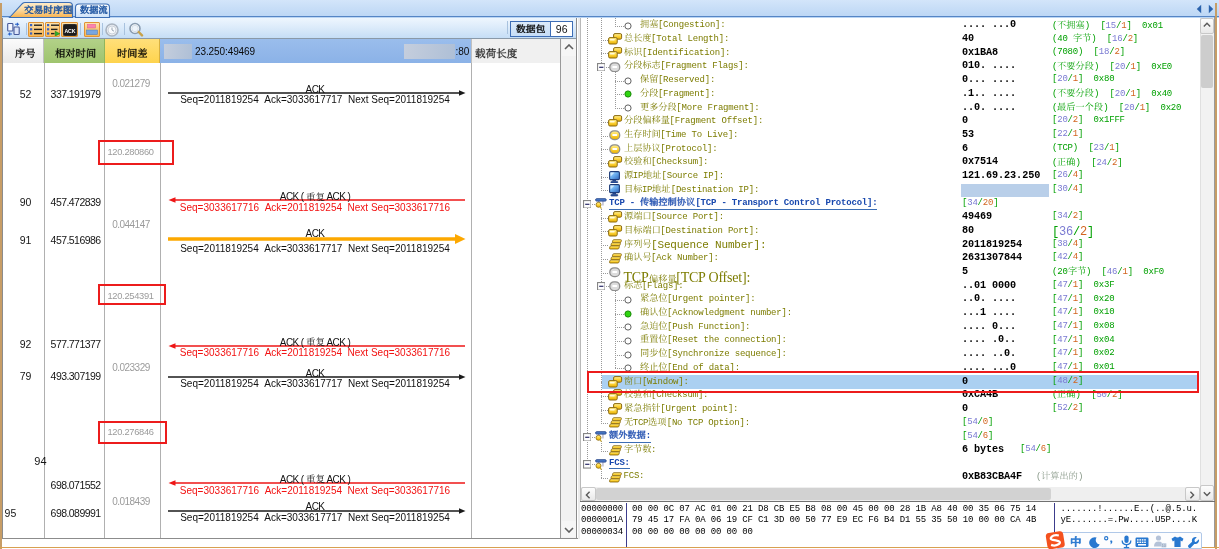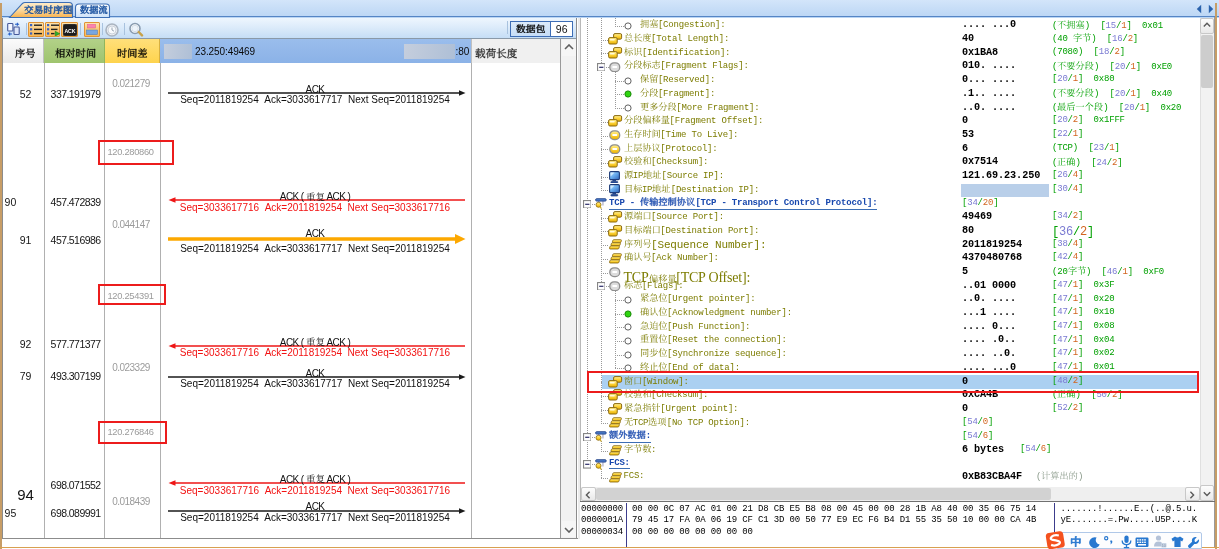--- a/index.html
+++ b/index.html
@@ -258,29 +258,29 @@
     <path d="M1 5 L5 1 L9 5" fill="none" stroke="#606060" stroke-width="1.6"></path>
   </svg>
 <div class="a" style="left:561.5px;top:520.8px;width:14.5px;height:16.5px;background:#f6f6f6"></div>
 <svg class="a" style="left:564px;top:526px" width="10" height="7" viewBox="0 0 10 7">
     <path d="M1 2 L5 6 L9 2" fill="none" stroke="#606060" stroke-width="1.6"></path>
   </svg>
 <div class="a" style="left:577.5px;top:17.5px;width:2.5px;height:521px;background:#ececec"></div>
 <div class="a" style="left:579.8px;top:17.5px;width:1.2px;height:521px;background:#b9b9b9"></div>
 <div class="a" style="left:4.6px;top:88.1px;width:42px;text-align:center;font-size:10.5px;color:#151515">52</div>
 <div class="a" style="left:48.6px;top:88.1px;width:54px;text-align:center;font-size:10.5px;letter-spacing:-0.55px;color:#151515">337.191979</div>
-<div class="a" style="left:4.6px;top:195.8px;width:42px;text-align:left;font-size:10.5px;color:#151515">90</div>
+<div class="a" style="left:4.6px;top:195.8px;width:42px;text-align:center;font-size:10.5px;color:#151515">90</div>
 <div class="a" style="left:48.6px;top:195.8px;width:54px;text-align:center;font-size:10.5px;letter-spacing:-0.55px;color:#151515">457.472839</div>
 <div class="a" style="left:4.6px;top:234.3px;width:42px;text-align:center;font-size:10.5px;color:#151515">91</div>
 <div class="a" style="left:48.6px;top:234.3px;width:54px;text-align:center;font-size:10.5px;letter-spacing:-0.55px;color:#151515">457.516986</div>
 <div class="a" style="left:4.6px;top:338.0px;width:42px;text-align:center;font-size:10.5px;color:#151515">92</div>
 <div class="a" style="left:48.6px;top:338.0px;width:54px;text-align:center;font-size:10.5px;letter-spacing:-0.55px;color:#151515">577.771377</div>
 <div class="a" style="left:4.6px;top:369.5px;width:42px;text-align:center;font-size:10.5px;color:#151515">79</div>
 <div class="a" style="left:48.6px;top:369.5px;width:54px;text-align:center;font-size:10.5px;letter-spacing:-0.55px;color:#151515">493.307199</div>
-<div class="a" style="left:4.6px;top:486px;width:42px;text-align:center;font-size:15px;color:#151515">94</div>
+<div class="a" style="left:4.6px;top:455px;width:42px;text-align:right;font-size:11px;color:#151515">94</div>
 <div class="a" style="left:48.6px;top:479.0px;width:54px;text-align:center;font-size:10.5px;letter-spacing:-0.55px;color:#151515">698.071552</div>
 <div class="a" style="left:4.6px;top:507.1px;width:42px;font-size:10.5px;color:#151515">95</div>
 <div class="a" style="left:48.6px;top:507.1px;width:54px;text-align:center;font-size:10.5px;letter-spacing:-0.55px;color:#151515">698.089991</div>
 <div class="a" style="left:105px;top:78.2px;width:52px;text-align:center;font-size:10px;letter-spacing:-0.55px;color:#9b9b9b">0.021279</div>
 <div class="a" style="left:105px;top:219.3px;width:52px;text-align:center;font-size:10px;letter-spacing:-0.55px;color:#9b9b9b">0.044147</div>
 <div class="a" style="left:105px;top:361.5px;width:52px;text-align:center;font-size:10px;letter-spacing:-0.55px;color:#9b9b9b">0.023329</div>
 <div class="a" style="left:105px;top:496.1px;width:52px;text-align:center;font-size:10px;letter-spacing:-0.55px;color:#9b9b9b">0.018439</div>
 <div class="a" style="left:98px;top:139.7px;width:75.5px;height:25px;border:2.4px solid #ec1c1c"></div>
 <div class="a" style="left:107.5px;top:146.9px;font-size:9.3px;letter-spacing:-0.3px;color:#9b9b9b">120.280860</div>
 <div class="a" style="left:98px;top:283.6px;width:68px;height:21.5px;border:2.4px solid #ec1c1c"></div>
@@ -616,21 +616,21 @@
 <rect x="3.3" y="0.7" width="8.6" height="3" rx="0.9" fill="url(#gg)" transform="skewX(-15) translate(0.9,0)"></rect>
 <rect x="2.2" y="3.8" width="9" height="3" rx="0.9" fill="url(#gg)" transform="skewX(-15) translate(1.4,0)"></rect>
 <rect x="1.1" y="6.9" width="9.4" height="3.1" rx="0.9" fill="url(#gg)" transform="skewX(-15) translate(1.9,0)"></rect>
     </g>
   </svg>
 <div class="a" style="left:623.5px;top:252.19999999999996px;white-space:nowrap;font-family:Liberation Mono,monospace;font-size:9px;letter-spacing:-0.2px;color:#7c7c00"><svg class="ck" style="vertical-align:-1.10px;" width="27.6" height="9.2" viewBox="0 0 300 100" fill="currentColor">
       <use href="#u786E" x="0"></use>
       <use href="#u8BA4" x="100"></use>
       <use href="#u53F7" x="200"></use>
     </svg>[Ack Number]:</div>
-<div class="a" style="left:962px;top:252.19999999999996px;white-space:nowrap;font-family:Liberation Mono,monospace;font-size:10.2px;letter-spacing:-0.1px;font-weight:bold;color:#000">4370480768</div>
+<div class="a" style="left:962px;top:252.19999999999996px;white-space:nowrap;font-family:Liberation Mono,monospace;font-size:10.2px;letter-spacing:-0.1px;font-weight:bold;color:#000">2631307844</div>
 <div class="a" style="left:1052px;top:252.39999999999995px;white-space:nowrap;font-family:Liberation Mono,monospace;font-size:9px;letter-spacing:-0.2px;color:#00a000">[<span style="color:#7a7ad2">42</span>/<span style="color:#d2641e">4</span>]</div>
 <svg class="a" style="left:609px;top:267.3px" width="11.5" height="10.4" viewBox="0 0 11.5 10.4">
 <rect x="0.8" y="0.8" width="9.9" height="8.8" rx="4.2" fill="#dcdcdc" stroke="#8f8f8f" stroke-width="1.3"></rect>
 <rect x="3.2" y="4.1" width="5.1" height="2" rx="1" fill="#fff"></rect>
   </svg>
 <div class="a" style="left:623.5px;top:270px;white-space:nowrap;font-family:Liberation Serif, serif;font-size:14px;letter-spacing:-0.2px;color:#7c7c00">TCP<svg class="ck" style="vertical-align:-1.10px;" width="27.6" height="9.2" viewBox="0 0 300 100" fill="currentColor">
       <use href="#u504F" x="0"></use>
       <use href="#u79FB" x="100"></use>
       <use href="#u91CF" x="200"></use>
     </svg>[TCP Offset]:</div>

